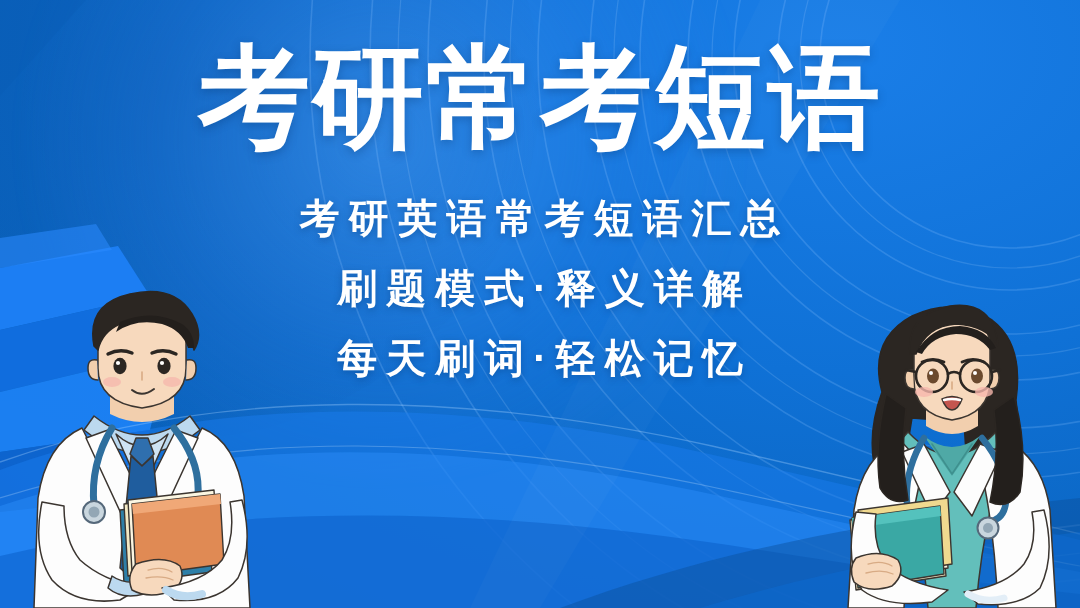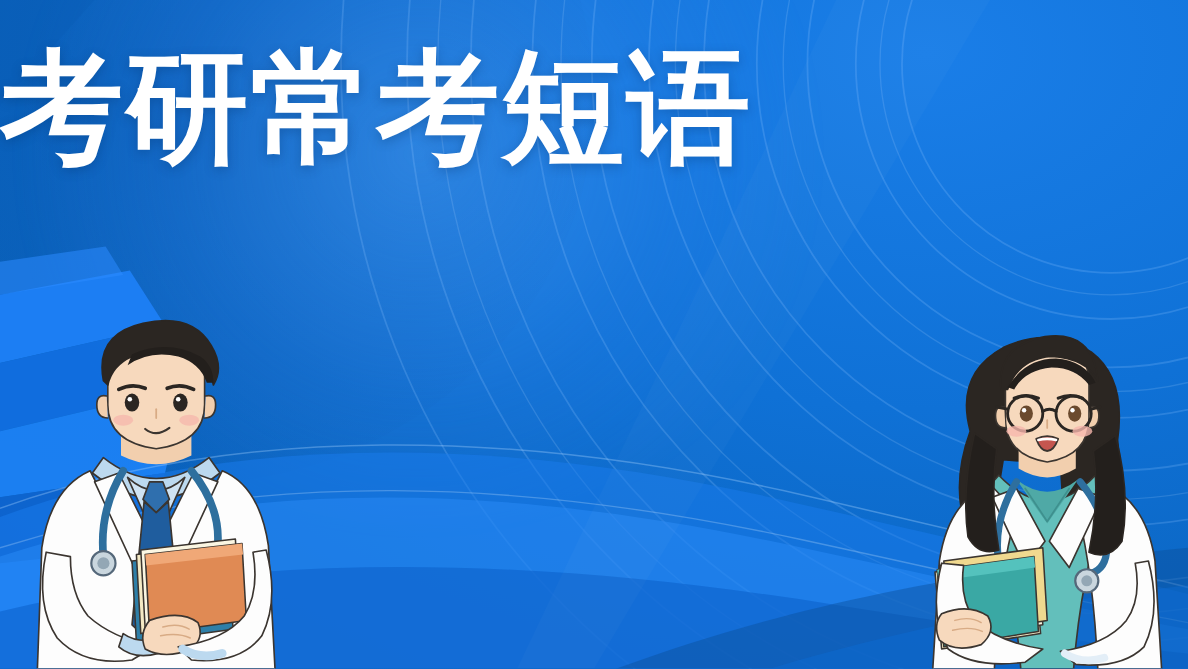--- a/index.html
+++ b/index.html
@@ -43,20 +43,21 @@
   
   .bands svg { width:100%; height:100%; display:block; }
 
   
   .waves svg { width:100%; height:100%; display:block; }
 
   
   .content {
     position:absolute; left:0; right:0; top:0;
     z-index:40;
+    text-align:center;
   }
   .title {
     margin-top:38px;
     color:#ffffff;
     font-size:112px;
     line-height:1.08;
     font-weight:700;
     letter-spacing:2px;
     text-shadow:0 3px 10px rgba(4,46,100,.30);
     white-space:nowrap;
@@ -152,20 +153,25 @@
       <path d="M700,608 C820,572 940,548 1080,532 L1080,608 Z" fill="#0c6fde" opacity=".35"></path>
 
       <path d="M760,0 L900,0 L540,608 L470,608 Z" fill="#ffffff" opacity=".025"></path>
     </svg>
   </div>
 
   <div class="content">
     <div class="title">考研常考短语</div>
 
 
+    <div class="taglines">
+      <div class="tagline">考研英语常考短语汇总</div>
+      <div class="tagline">刷题模式·释义详解</div>
+      <div class="tagline">每天刷词·轻松记忆</div>
+    </div>
   </div>
 
   <div class="figure figure-left">
     <svg viewBox="0 0 236 320" aria-hidden="true">
       <defs>
         <clipPath id="mdClip">
             <rect x="0" y="0" width="236" height="320"></rect>
           </clipPath>
       </defs>
       <g clip-path="url(#mdClip)" stroke="#3b3530" stroke-width="1.5" stroke-linejoin="round" stroke-linecap="round">

